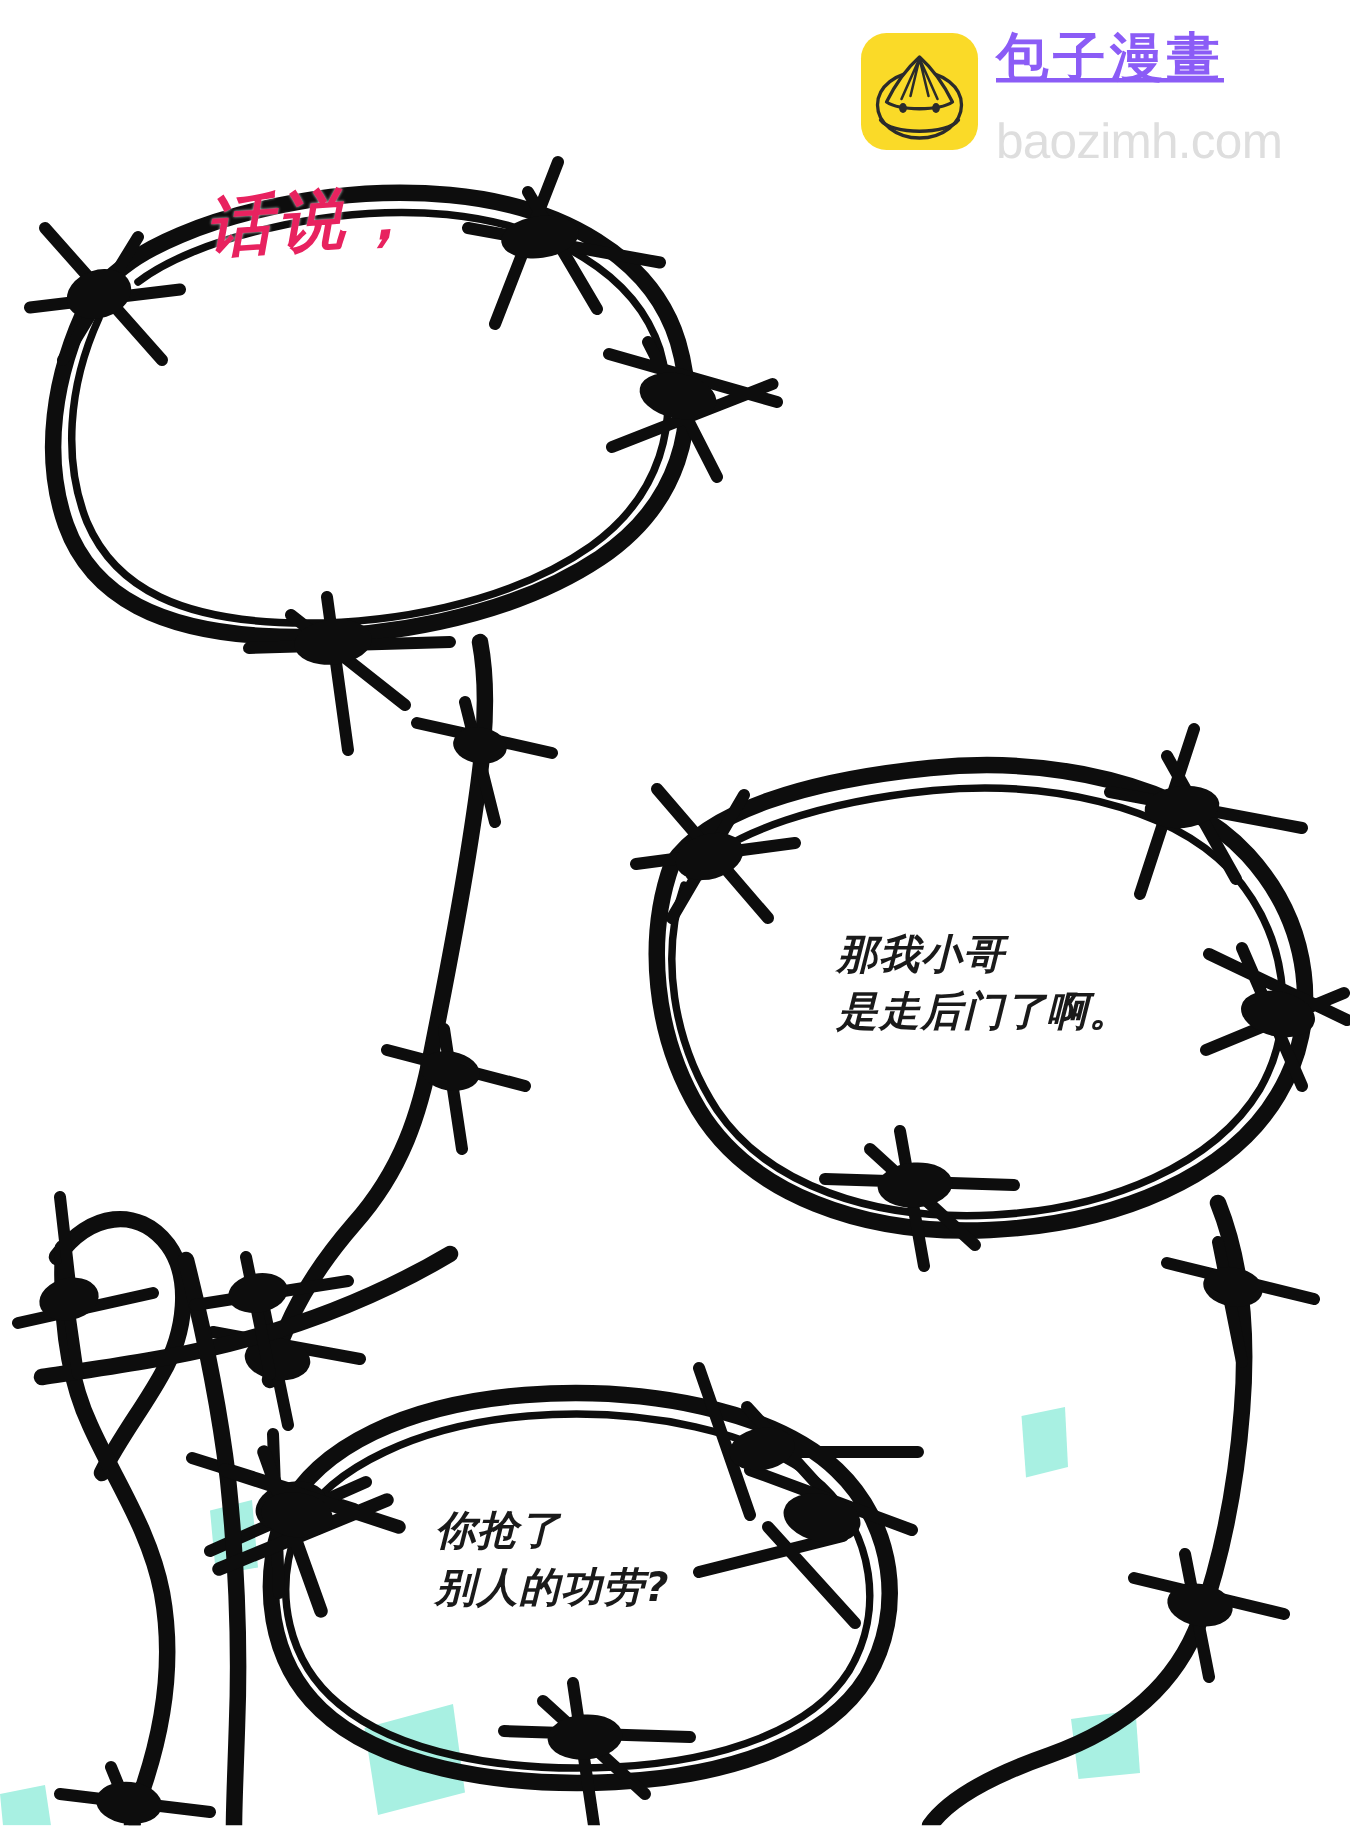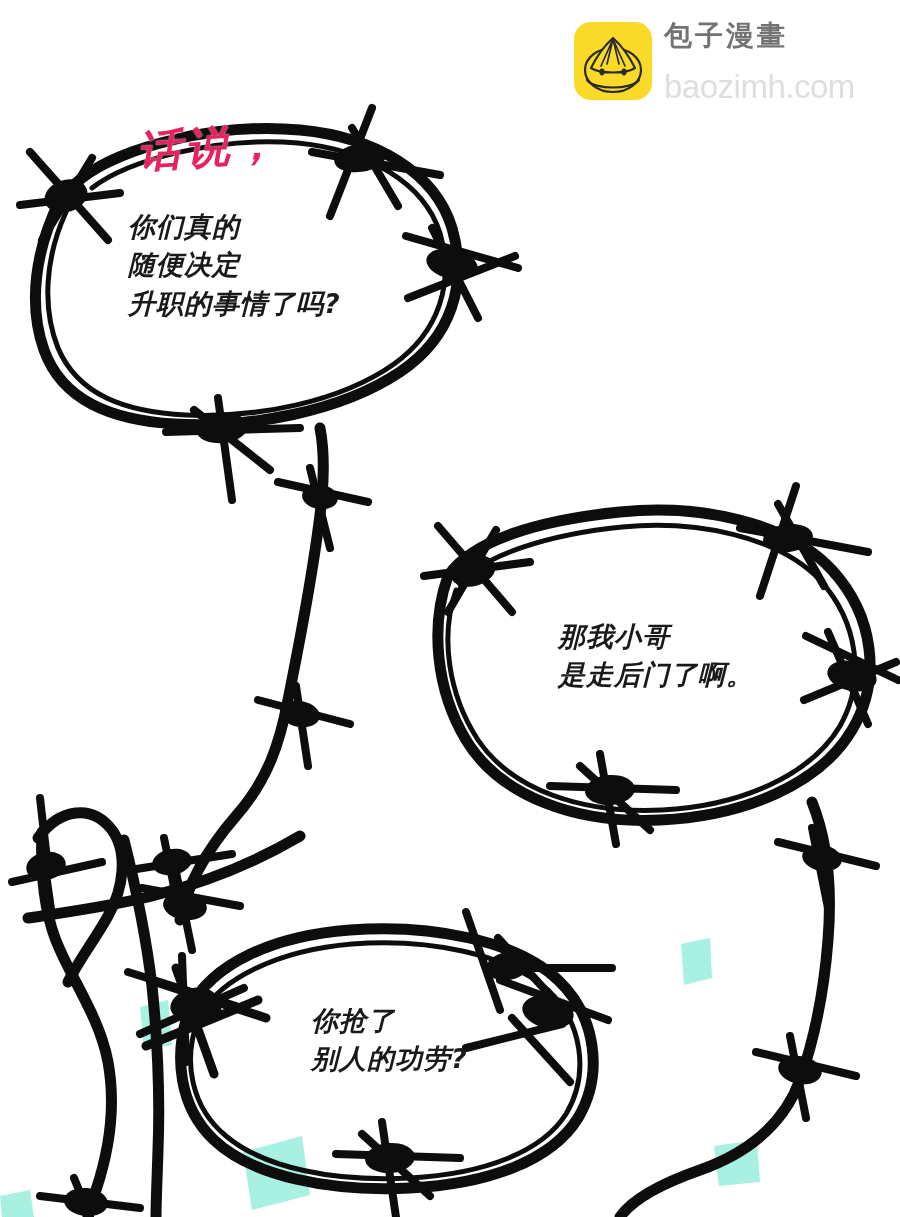--- a/index.html
+++ b/index.html
@@ -44,25 +44,26 @@
     position: relative;
     flex: 0 0 auto;
   }
   .logo-words {
     margin-left: 12px;
     display: flex;
     flex-direction: column;
     line-height: 1;
   }
   .logo-cn {
-    font-size: 28px;
+    font-size: 35px;
     font-weight: bold;
-    color: #737373;
+    color: #8b5cf6;
     letter-spacing: 3px;
     font-family: "DejaVu Sans", "Liberation Sans", sans-serif;
+    text-decoration: underline;
   }
   .logo-en {
     font-size: 33px;
     color: #dedede;
     letter-spacing: -0.5px;
     margin-top: 20px;
     font-family: "Liberation Sans", sans-serif;
   }
 
   
@@ -71,21 +72,21 @@
     color: #1a1a1a;
     font-family: "DejaVu Sans", "Liberation Sans", sans-serif;
     font-style: italic;
     font-weight: 600;
     line-height: 1.42;
     white-space: pre-line;
     letter-spacing: 1px;
   }
   #bubble1-text { left: 128px; top: 208px; font-size: 27px; }
   #bubble2-text { left: 558px; top: 618px; font-size: 27px; font-style: italic; }
-  #bubble3-text { left: 290px; top: 1002px; font-size: 27px; margin-left: 21px; }
+  #bubble3-text { left: 290px; top: 1002px; font-size: 27px; }
 
   #sfx-hashuo {
     position: absolute;
     left: 137px;
     top: 118px;
     font-size: 44px;
     font-weight: bold;
     font-style: italic;
     color: #e8225f;
     font-family: "DejaVu Serif", "Liberation Serif", serif;
@@ -235,23 +236,20 @@
       </svg>
     </div>
     <div class="logo-words">
       <span class="logo-cn">包子漫畫</span>
       <span class="logo-en">baozimh.com</span>
     </div>
   </div>
 
   <div id="sfx-hashuo">话说，</div>
 
-  <div class="btext" id="bubble1-text">你们真的
-随便决定
-升职的事情了吗?</div>
 
   <div class="btext" id="bubble2-text">那我小哥
 是走后门了啊。</div>
 
   <div class="btext" id="bubble3-text">你抢了
 别人的功劳?</div>
 
 </div>
 
 </body></html>

